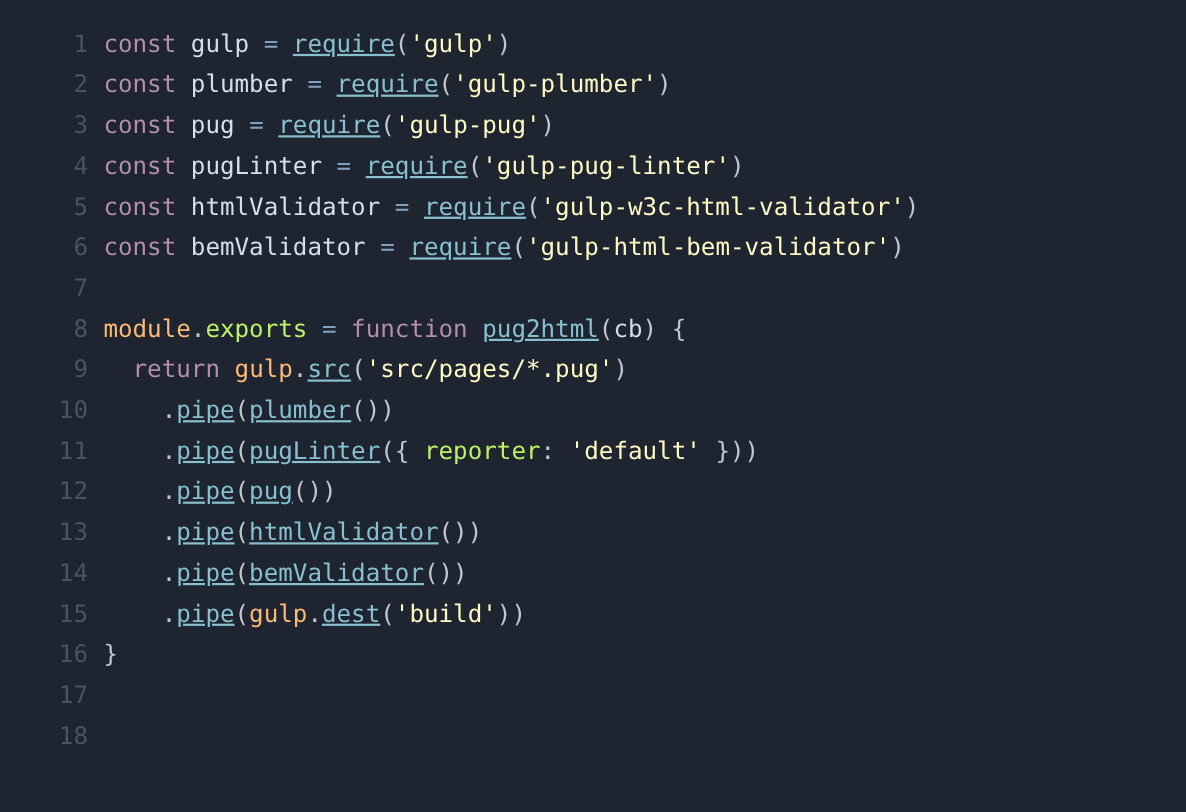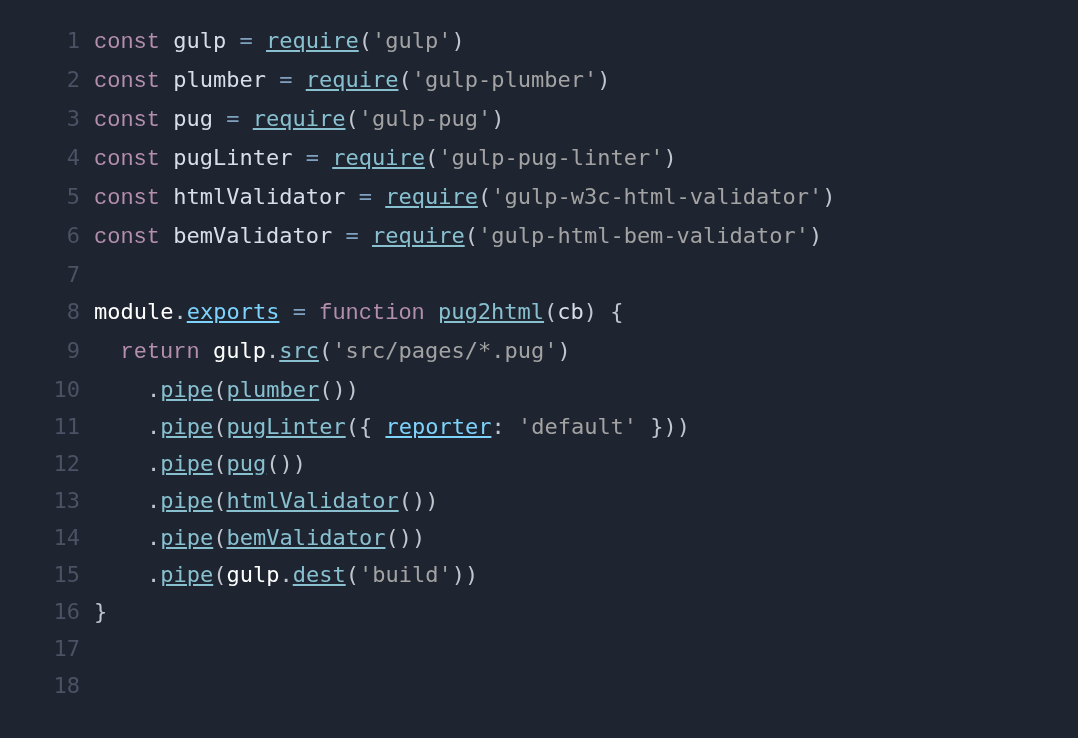--- a/index.html
+++ b/index.html
@@ -26,25 +26,25 @@
     text-align: right;
     padding-right: 14px;
     color: #4a5264;
     user-select: none;
     flex-shrink: 0;
   }
   .code {
     flex: 1;
   }
   
-  .kw   { color: #b48ead; font-family: Liberation Mono, monospace; }  
+  .kw   { color: #b48ead; }  
   .var  { color: #d8dee9; }  
   .fn   { color: #88c0d0; text-decoration: underline; }  
-  .prop { color: #7dd3fc; text-decoration: underline; }  
-  .obj  { color: #ffffff; }  
-  .str  { color: #a3a3a3; }  
+  .prop { color: #bef264; }  
+  .obj  { color: #fdba74; }  
+  .str  { color: #fef9c3; }  
   .pun  { color: #c0c5ce; }  
   .op   { color: #81a1c1; }                   
 </style>
 </head>
 <body>
 
 <div class="editor" id="editor-root"><div class="line"><span class="gutter">1</span><span class="code"><span class="kw">const</span><span class="pun"> </span><span class="var">gulp</span><span class="pun"> </span><span class="op">=</span><span class="pun"> </span><span class="fn">require</span><span class="pun">(</span><span class="str">'gulp'</span><span class="pun">)</span></span></div><div class="line"><span class="gutter">2</span><span class="code"><span class="kw">const</span><span class="pun"> </span><span class="var">plumber</span><span class="pun"> </span><span class="op">=</span><span class="pun"> </span><span class="fn">require</span><span class="pun">(</span><span class="str">'gulp-plumber'</span><span class="pun">)</span></span></div><div class="line"><span class="gutter">3</span><span class="code"><span class="kw">const</span><span class="pun"> </span><span class="var">pug</span><span class="pun"> </span><span class="op">=</span><span class="pun"> </span><span class="fn">require</span><span class="pun">(</span><span class="str">'gulp-pug'</span><span class="pun">)</span></span></div><div class="line"><span class="gutter">4</span><span class="code"><span class="kw">const</span><span class="pun"> </span><span class="var">pugLinter</span><span class="pun"> </span><span class="op">=</span><span class="pun"> </span><span class="fn">require</span><span class="pun">(</span><span class="str">'gulp-pug-linter'</span><span class="pun">)</span></span></div><div class="line"><span class="gutter">5</span><span class="code"><span class="kw">const</span><span class="pun"> </span><span class="var">htmlValidator</span><span class="pun"> </span><span class="op">=</span><span class="pun"> </span><span class="fn">require</span><span class="pun">(</span><span class="str">'gulp-w3c-html-validator'</span><span class="pun">)</span></span></div><div class="line"><span class="gutter">6</span><span class="code"><span class="kw">const</span><span class="pun"> </span><span class="var">bemValidator</span><span class="pun"> </span><span class="op">=</span><span class="pun"> </span><span class="fn">require</span><span class="pun">(</span><span class="str">'gulp-html-bem-validator'</span><span class="pun">)</span></span></div><div class="line"><span class="gutter">7</span><span class="code">&nbsp;</span></div><div class="line"><span class="gutter">8</span><span class="code"><span class="obj">module</span><span class="pun">.</span><span class="prop">exports</span><span class="pun"> </span><span class="op">=</span><span class="pun"> </span><span class="kw">function</span><span class="pun"> </span><span class="fn">pug2html</span><span class="pun">(</span><span class="var">cb</span><span class="pun">) {</span></span></div><div class="line"><span class="gutter">9</span><span class="code"><span class="pun">  </span><span class="kw">return</span><span class="pun"> </span><span class="obj">gulp</span><span class="pun">.</span><span class="fn">src</span><span class="pun">(</span><span class="str">'src/pages/*.pug'</span><span class="pun">)</span></span></div><div class="line"><span class="gutter">10</span><span class="code"><span class="pun">    .</span><span class="fn">pipe</span><span class="pun">(</span><span class="fn">plumber</span><span class="pun">())</span></span></div><div class="line"><span class="gutter">11</span><span class="code"><span class="pun">    .</span><span class="fn">pipe</span><span class="pun">(</span><span class="fn">pugLinter</span><span class="pun">({ </span><span class="prop">reporter</span><span class="pun">: </span><span class="str">'default'</span><span class="pun"> }))</span></span></div><div class="line"><span class="gutter">12</span><span class="code"><span class="pun">    .</span><span class="fn">pipe</span><span class="pun">(</span><span class="fn">pug</span><span class="pun">())</span></span></div><div class="line"><span class="gutter">13</span><span class="code"><span class="pun">    .</span><span class="fn">pipe</span><span class="pun">(</span><span class="fn">htmlValidator</span><span class="pun">())</span></span></div><div class="line"><span class="gutter">14</span><span class="code"><span class="pun">    .</span><span class="fn">pipe</span><span class="pun">(</span><span class="fn">bemValidator</span><span class="pun">())</span></span></div><div class="line"><span class="gutter">15</span><span class="code"><span class="pun">    .</span><span class="fn">pipe</span><span class="pun">(</span><span class="obj">gulp</span><span class="pun">.</span><span class="fn">dest</span><span class="pun">(</span><span class="str">'build'</span><span class="pun">))</span></span></div><div class="line"><span class="gutter">16</span><span class="code"><span class="pun">}</span></span></div><div class="line"><span class="gutter">17</span><span class="code">&nbsp;</span></div><div class="line"><span class="gutter">18</span><span class="code">&nbsp;</span></div></div>
 
 </body></html>

